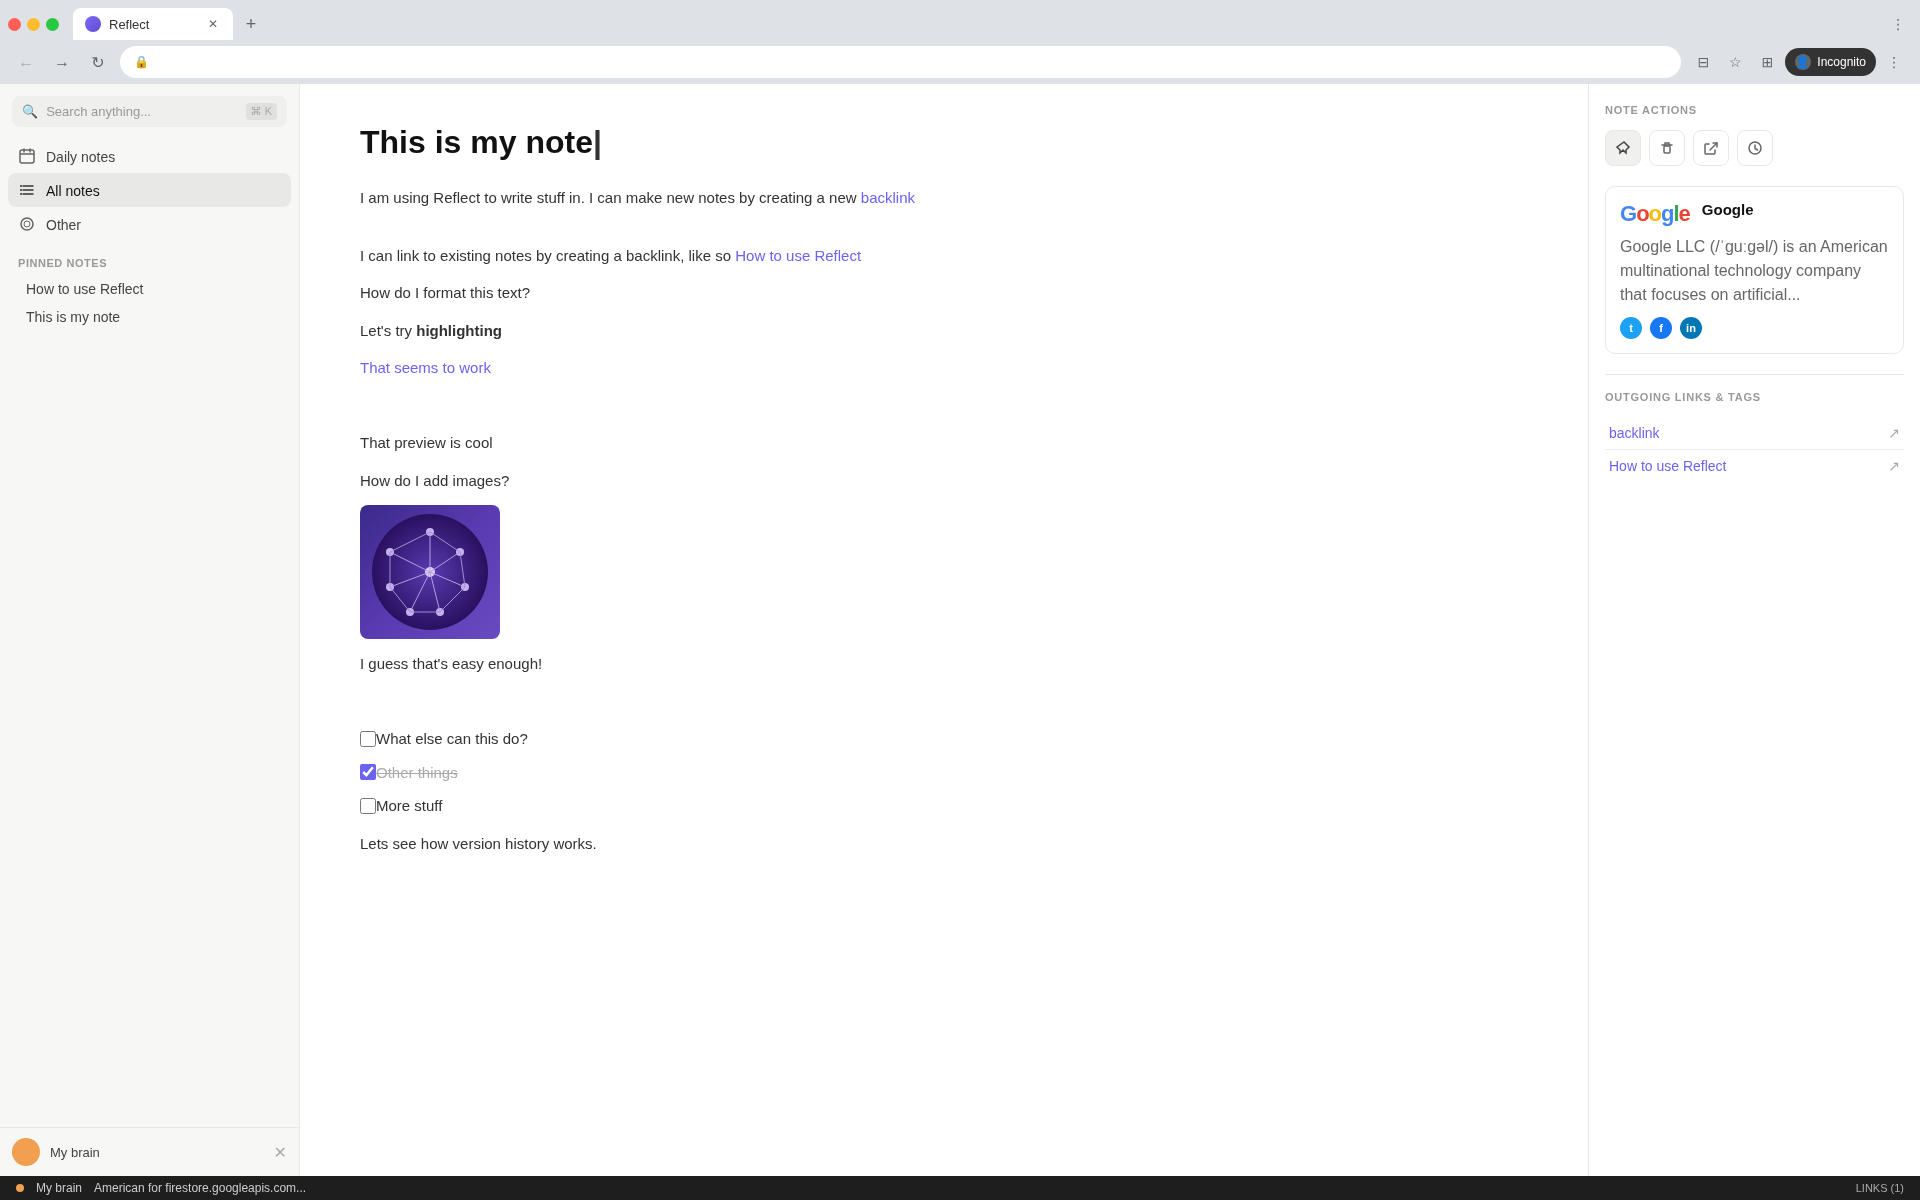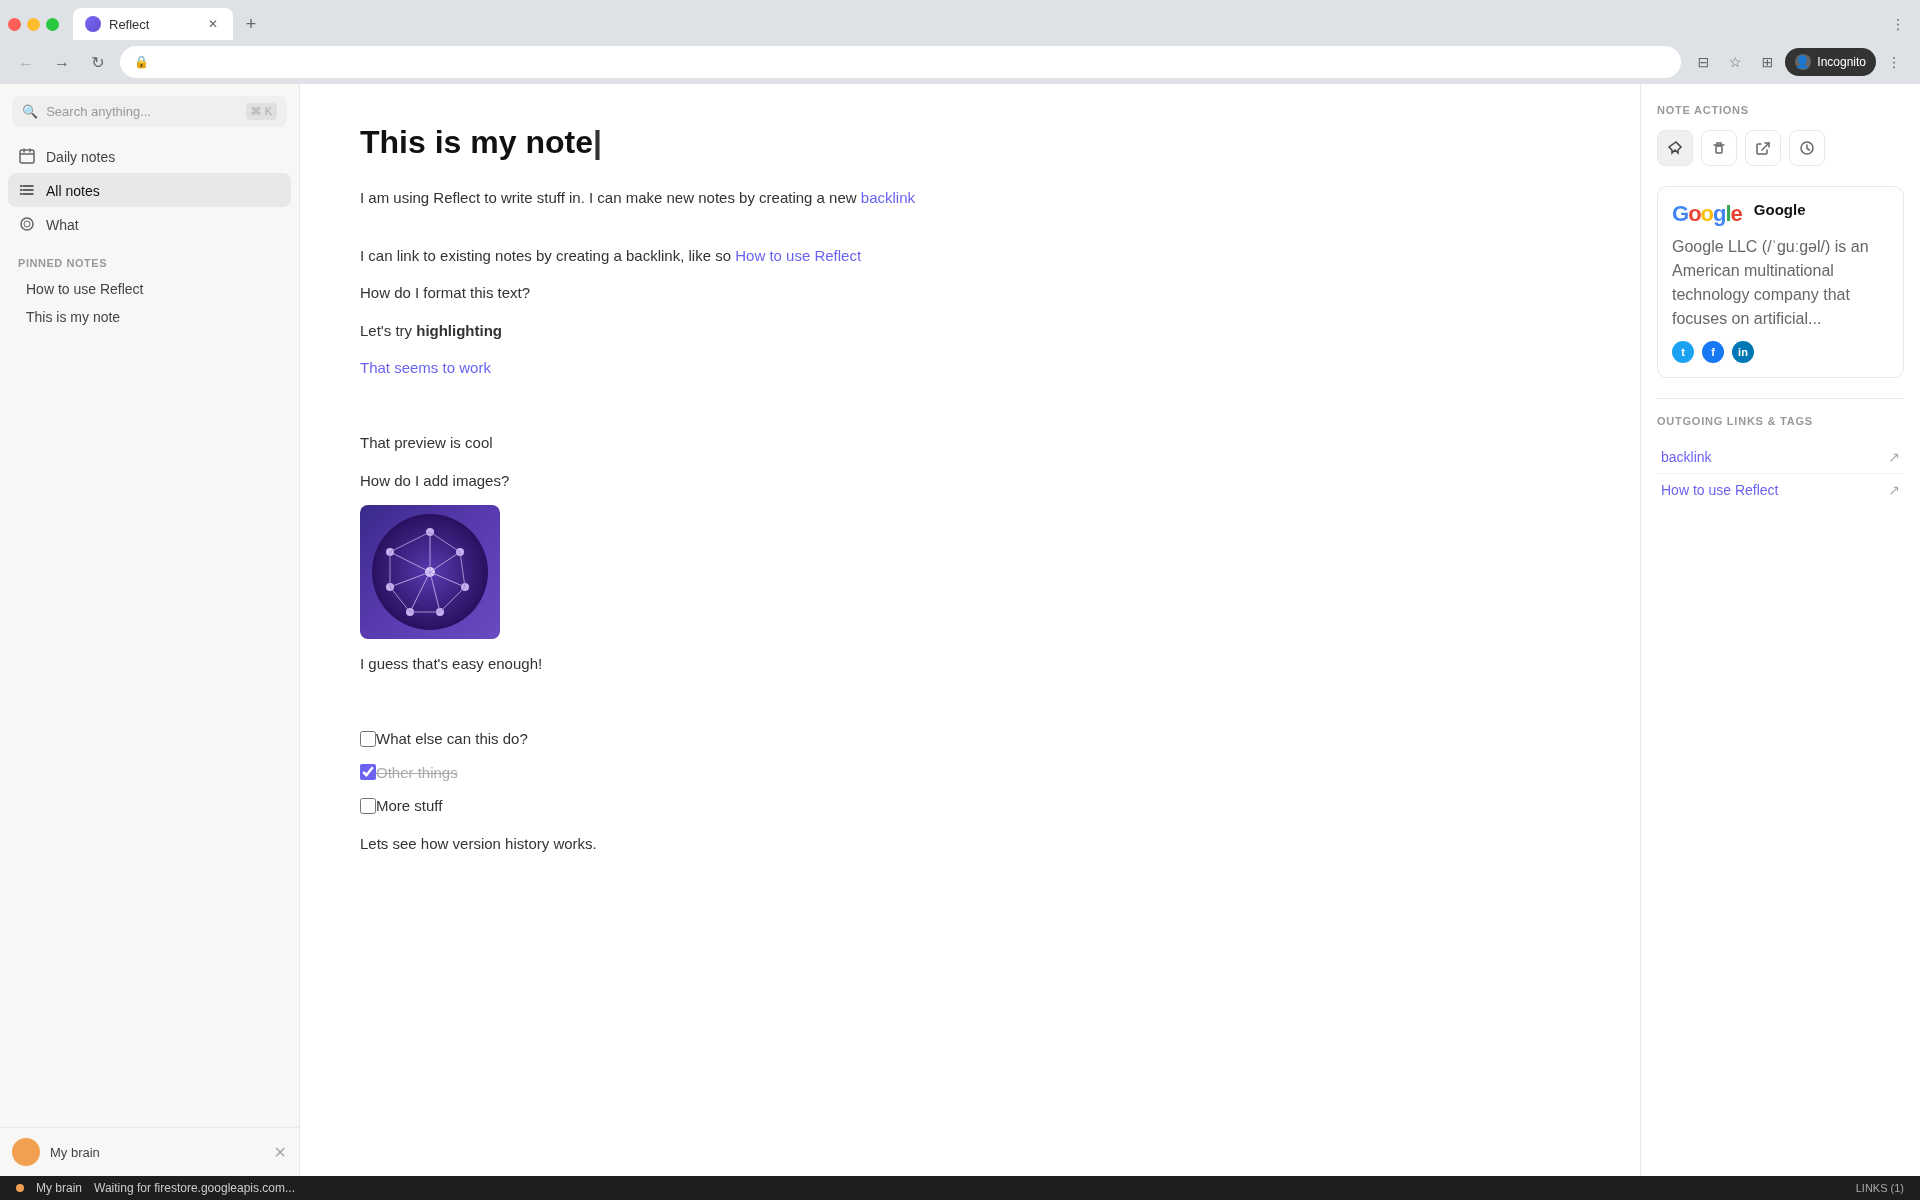--- a/index.html
+++ b/index.html
@@ -71,21 +71,21 @@
 
     .checkbox-list { margin: 12px 0; }
     .checkbox-item { display: flex; align-items: center; margin-bottom: 8px; font-size: 15px; }
     .checkbox-item input[type=checkbox] { width: 16px; height: 16px; accent-color: #6b63f0; cursor: pointer; }
     .checkbox-item.checked label { color: #aaa; text-decoration: line-through; }
 
     
     .resize-handle { width: 4px; background: transparent; cursor: col-resize; flex-shrink: 0; }
 
     
-    .right-panel { width: 280px; flex-shrink: 0; border-left: 1px solid #e8e8e6; background: #fff; padding: 20px 16px; overflow-y: auto; }
+    .right-panel { width: 332px; flex-shrink: 0; border-left: 1px solid #e8e8e6; background: #fff; padding: 20px 16px; overflow-y: auto; }
     .panel-section-label { font-size: 11px; font-weight: 600; color: #999; letter-spacing: 0.07em; text-transform: uppercase; margin-bottom: 14px; }
     .note-actions-row { display: flex; gap: 8px; margin-bottom: 20px; }
     .action-btn { width: 36px; height: 36px; display: flex; align-items: center; justify-content: center; border-radius: 8px; cursor: pointer; color: #666; font-size: 16px; border: 1px solid #e8e8e6; background: #fff; }
     .action-btn.active { background: #f0f0ee; }
 
     .google-card { border: 1px solid #e8e8e6; border-radius: 10px; padding: 14px; margin-bottom: 20px; }
     .google-card-header { display: flex; gap: 12px; align-items: flex-start; margin-bottom: 8px; }
     .google-logo { font-size: 22px; font-weight: 700; letter-spacing: -1px; flex-shrink: 0; }
     .google-logo .g { color: #4285f4; }
     .google-logo .o1 { color: #ea4335; }
@@ -185,21 +185,21 @@
         </div>
         <span>All notes</span>
       </div>
       <div class="nav-item">
         <div class="nav-item-icon">
           <svg width="16" height="16" viewBox="0 0 16 16" fill="none">
             <circle cx="8" cy="8" r="6" stroke="#666" stroke-width="1.5"></circle>
             <circle cx="8" cy="8" r="3" stroke="#666" stroke-width="1"></circle>
           </svg>
         </div>
-        <span>What</span>
+        <span>Other</span>
       </div>
     </div>
 
     <div class="sidebar-section-label">PINNED NOTES</div>
     <div class="pinned-item">How to use Reflect</div>
     <div class="pinned-item">This is my note</div>
 
     <div style="flex:1"></div>
     <div class="sidebar-bottom">
       <div class="brain-avatar"></div>
@@ -357,15 +357,15 @@
         <span>How to use Reflect</span>
         <span class="link-arrow">↗</span>
       </div>
     </div>
   </div>
 </div>
 
 <div class="status-bar">
   <div class="status-dot"></div>
   <span>My brain</span>
-  <span>Waiting for firestore.googleapis.com...</span>
+  <span>American for firestore.googleapis.com...</span>
   <div style="margin-left:auto; color:#aaa; font-size:11px;">LINKS (1)</div>
 </div>
 
 </body></html>

